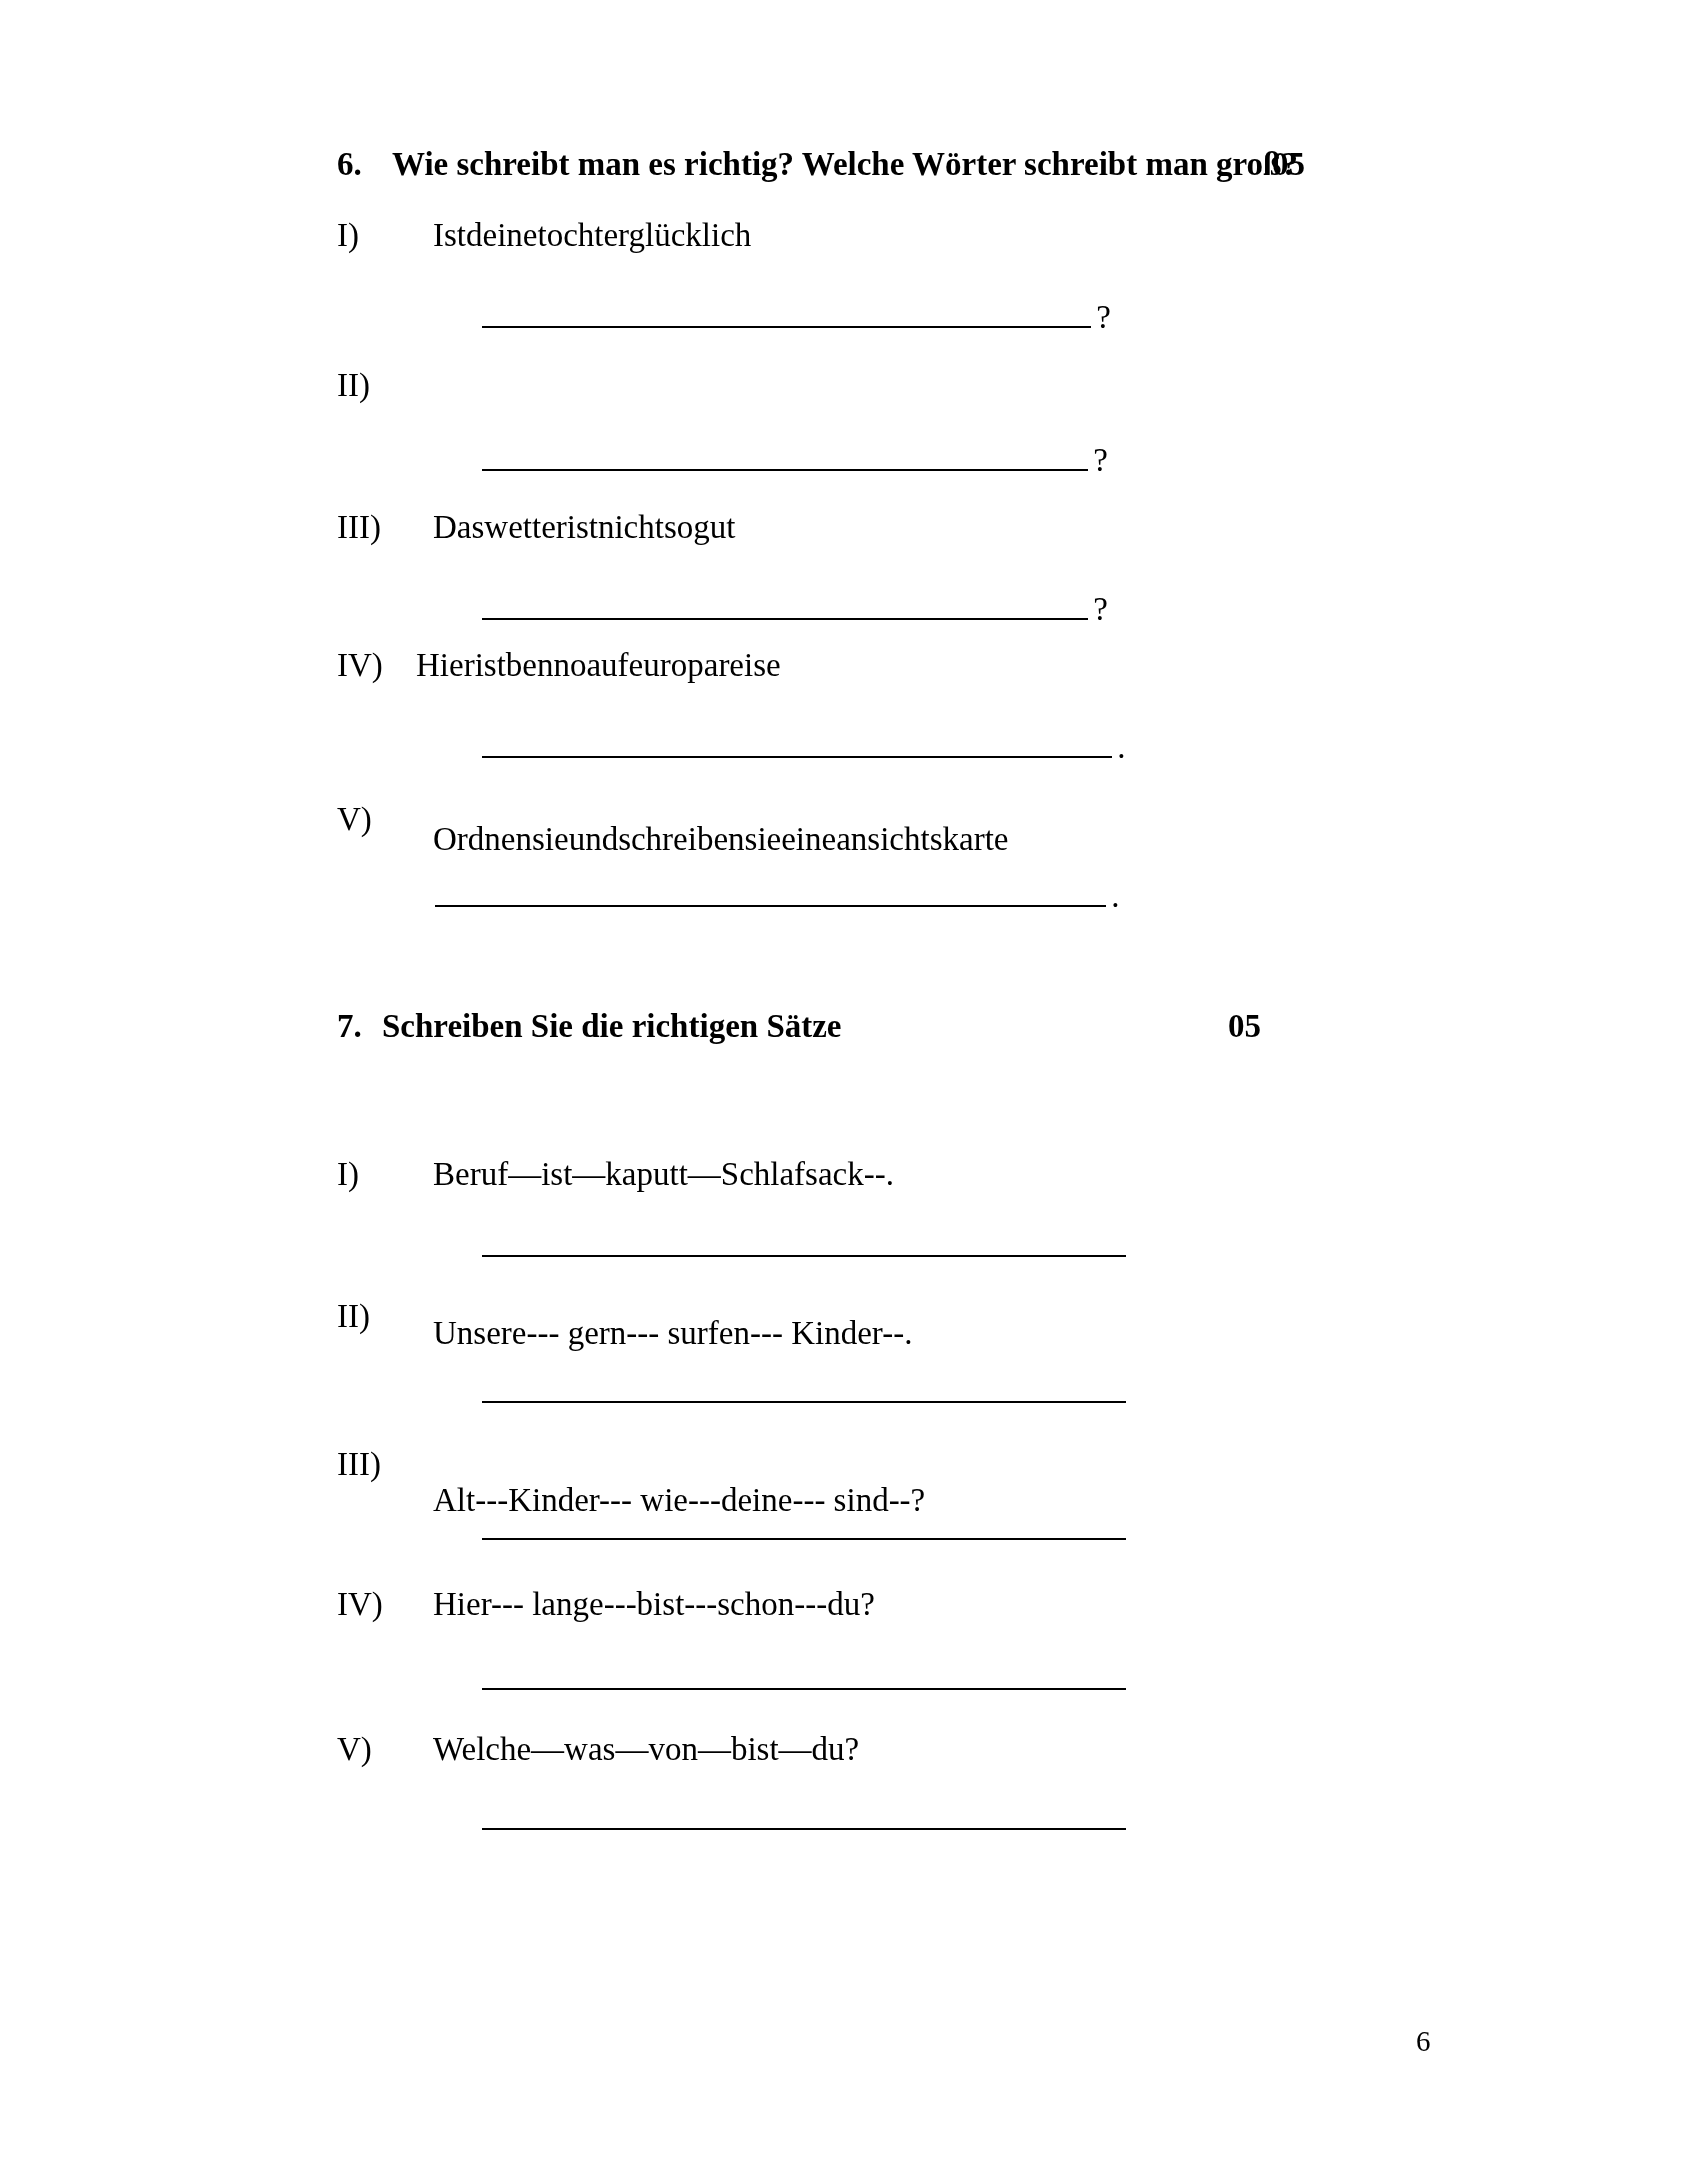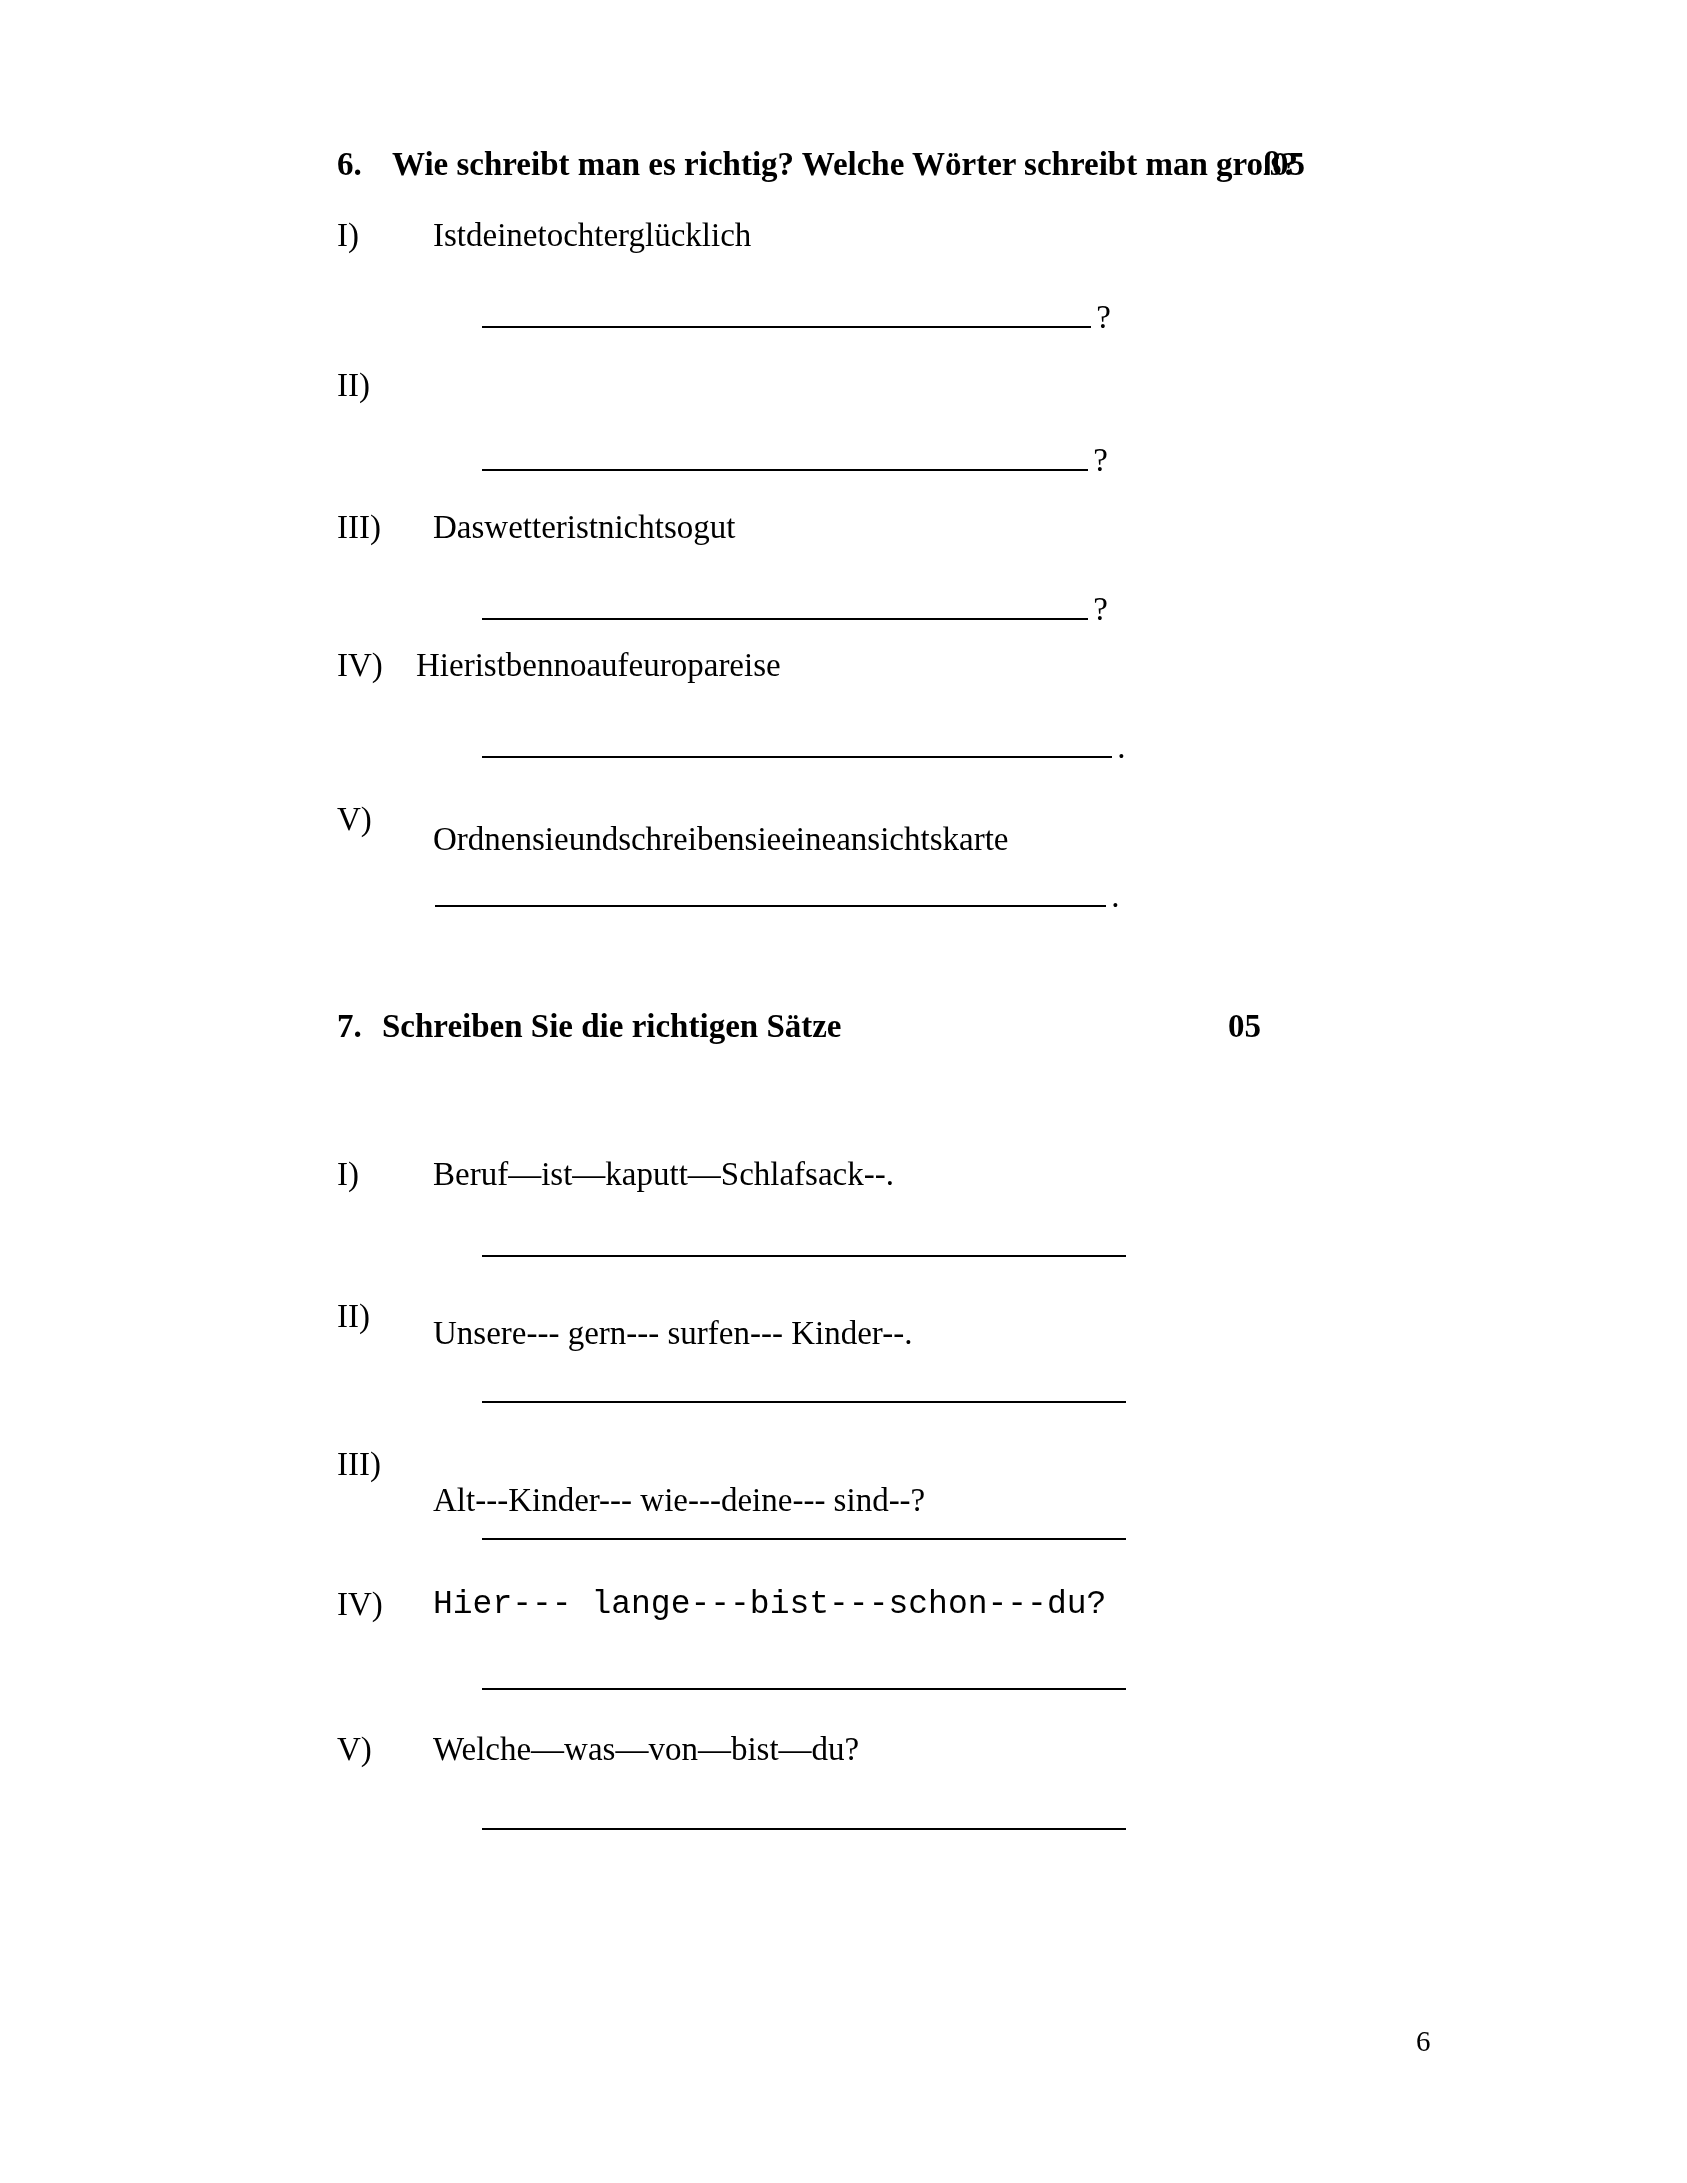--- a/index.html
+++ b/index.html
@@ -105,21 +105,21 @@
     <span class="rule" style="width:644px"></span>
   </div>
 
   <span class="t" style="left:337px; top:1448px;">III)</span>
   <span class="t" style="left:433px; top:1448px;margin-top:36px;">Alt---Kinder--- wie---deine--- sind--?</span>
   <div class="ansline" style="left:482px; top:1502px;">
     <span class="rule" style="width:644px"></span>
   </div>
 
   <span class="t" style="left:337px; top:1588px;">IV)</span>
-  <span class="t" style="left:433px; top:1588px;font-family:Liberation Mono, monospace;">Hier--- lange---bist---schon---du?</span>
+  <span class="t" style="left:433px; top:1588px;">Hier--- lange---bist---schon---du?</span>
   <div class="ansline" style="left:482px; top:1652px;">
     <span class="rule" style="width:644px"></span>
   </div>
 
   <span class="t" style="left:337px; top:1733px;">V)</span>
   <span class="t" style="left:433px; top:1733px;">Welche—was—von—bist—du?</span>
   <div class="ansline" style="left:482px; top:1792px;">
     <span class="rule" style="width:644px"></span>
   </div>
 

